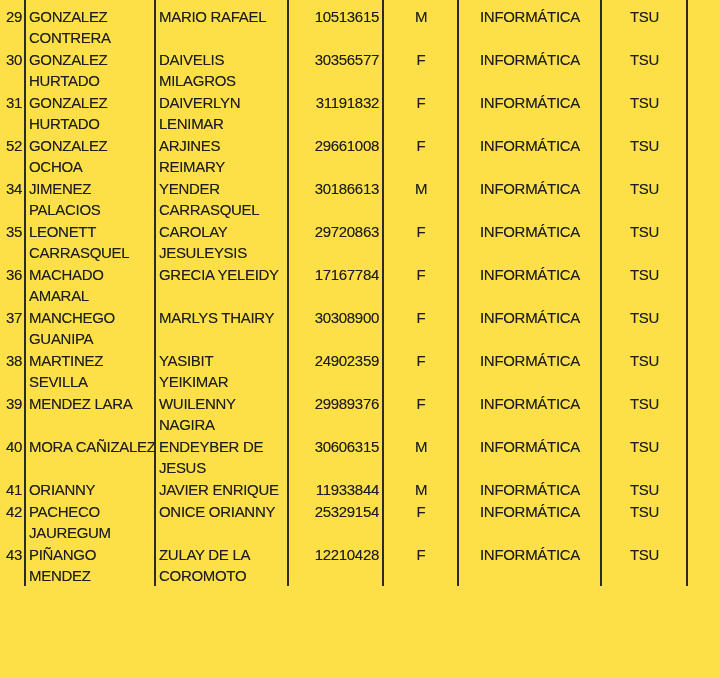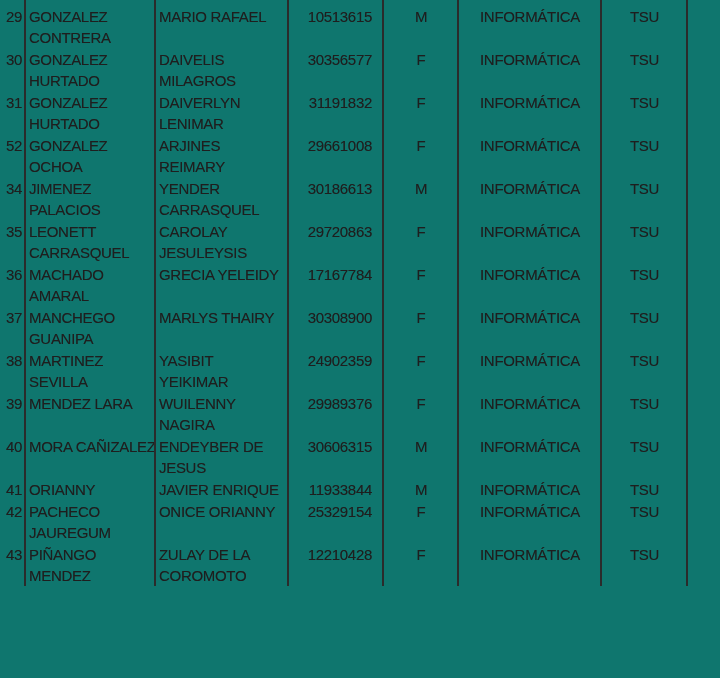--- a/index.html
+++ b/index.html
@@ -5,21 +5,21 @@
   html, body {
     margin: 0;
     padding: 0;
     background: #ffffff;
   }
   .page {
     position: relative;
     width: 720px;
     height: 678px;
     overflow: hidden;
-    background: #0f766e;
+    background: #fde047;
   }
   table.roster {
     border-collapse: collapse;
     table-layout: fixed;
     width: 720px;
     font-family: "Liberation Sans", sans-serif;
     font-size: 15px;
     letter-spacing: -0.3px;
     color: #1e1e1e;
     text-shadow: 0 0 0.6px rgba(40,40,40,0.55);
@@ -35,21 +35,21 @@
   td {
     vertical-align: top;
     line-height: 21px;
     padding: 1px 2px 0 3px;
     white-space: pre;
     overflow: hidden;
     border-right: 2px solid #2b2b2b;
   }
   tr:first-child td { padding-top: 6px; }
   td.col-num    { text-align: right; padding-right: 2px; padding-left: 0; }
-  td.col-cedula { text-align: right; padding-right: 10px; }
+  td.col-cedula { text-align: right; padding-right: 3px; }
   td.col-gender, td.col-career, td.col-degree { text-align: center; }
   td.col-extra  { border-right: none; }
 </style>
 </head>
 <body>
 
 <div class="page">
   <table class="roster">
     <colgroup>
       <col class="c-num">

